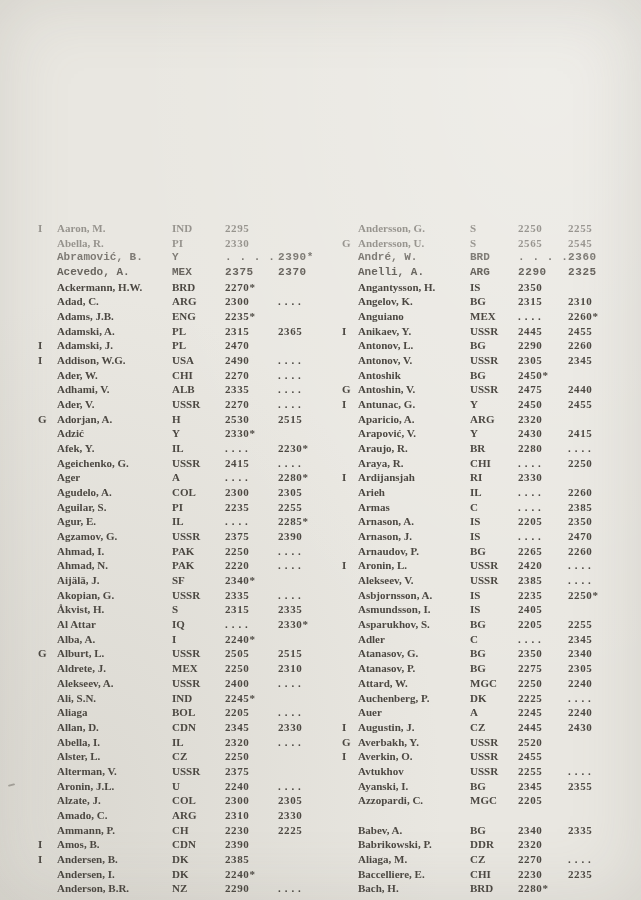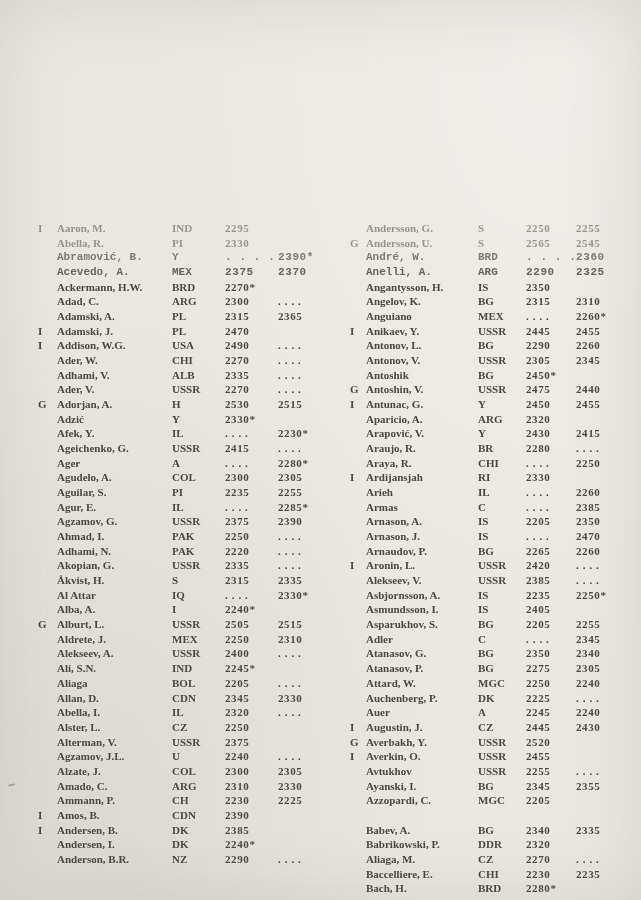--- a/index.html
+++ b/index.html
@@ -23,21 +23,21 @@
   .para2 .line:first-child{text-indent:21px;}
   
   .col{
     position:absolute;top:221px;
     font-size:11px;font-weight:bold;color:#4c4842;
   }
   .col-left{left:38px;width:300px;}
   .col-right{left:342px;width:296px;}
   .row{display:grid;height:14.68px;line-height:14.68px;}
   .col-left .row{grid-template-columns:19px 115px 53px 53px 1fr;}
-  .col-right .row{grid-template-columns:16px 112px 48px 50px 1fr;margin-left:8px;}
+  .col-right .row{grid-template-columns:16px 112px 48px 50px 1fr;}
   .cell{white-space:nowrap;overflow:visible;}
   .cell.r1,.cell.r2{letter-spacing:.6px;}
   
   .col div.row:nth-of-type(-n+2){opacity:.52;}
   .col div.row:nth-of-type(3){opacity:.68;font-family:Liberation Mono, monospace;}
   .col div.row:nth-of-type(4){opacity:.82;font-family:Liberation Mono, monospace;}
   
   .pencil-mark{
     position:absolute;left:8px;top:784px;width:7px;height:2px;
     background:rgba(95,92,84,.45);transform:rotate(-14deg);border-radius:1px;
@@ -116,20 +116,27 @@
       </div>
 
       <div class="row">
         <span class="cell t"></span>
         <span class="cell n">Adad, C.</span>
         <span class="cell c">ARG</span>
         <span class="cell r1">2300</span>
         <span class="cell r2">. . . .</span>
       </div>
 
+      <div class="row">
+        <span class="cell t"></span>
+        <span class="cell n">Adams, J.B.</span>
+        <span class="cell c">ENG</span>
+        <span class="cell r1">2235*</span>
+        <span class="cell r2"></span>
+      </div>
 
       <div class="row">
         <span class="cell t"></span>
         <span class="cell n">Adamski, A.</span>
         <span class="cell c">PL</span>
         <span class="cell r1">2315</span>
         <span class="cell r2">2365</span>
       </div>
 
       <div class="row">
@@ -247,26 +254,33 @@
       <div class="row">
         <span class="cell t"></span>
         <span class="cell n">Ahmad, I.</span>
         <span class="cell c">PAK</span>
         <span class="cell r1">2250</span>
         <span class="cell r2">. . . .</span>
       </div>
 
       <div class="row">
         <span class="cell t"></span>
-        <span class="cell n">Adhami, N.</span>
+        <span class="cell n">Ahmad, N.</span>
         <span class="cell c">PAK</span>
         <span class="cell r1">2220</span>
         <span class="cell r2">. . . .</span>
       </div>
 
+      <div class="row">
+        <span class="cell t"></span>
+        <span class="cell n">Aijälä, J.</span>
+        <span class="cell c">SF</span>
+        <span class="cell r1">2340*</span>
+        <span class="cell r2"></span>
+      </div>
 
       <div class="row">
         <span class="cell t"></span>
         <span class="cell n">Akopian, G.</span>
         <span class="cell c">USSR</span>
         <span class="cell r1">2335</span>
         <span class="cell r2">. . . .</span>
       </div>
 
       <div class="row">
@@ -360,21 +374,21 @@
       <div class="row">
         <span class="cell t"></span>
         <span class="cell n">Alterman, V.</span>
         <span class="cell c">USSR</span>
         <span class="cell r1">2375</span>
         <span class="cell r2"></span>
       </div>
 
       <div class="row">
         <span class="cell t"></span>
-        <span class="cell n">Agzamov, J.L.</span>
+        <span class="cell n">Aronin, J.L.</span>
         <span class="cell c">U</span>
         <span class="cell r1">2240</span>
         <span class="cell r2">. . . .</span>
       </div>
 
       <div class="row">
         <span class="cell t"></span>
         <span class="cell n">Alzate, J.</span>
         <span class="cell c">COL</span>
         <span class="cell r1">2300</span>

